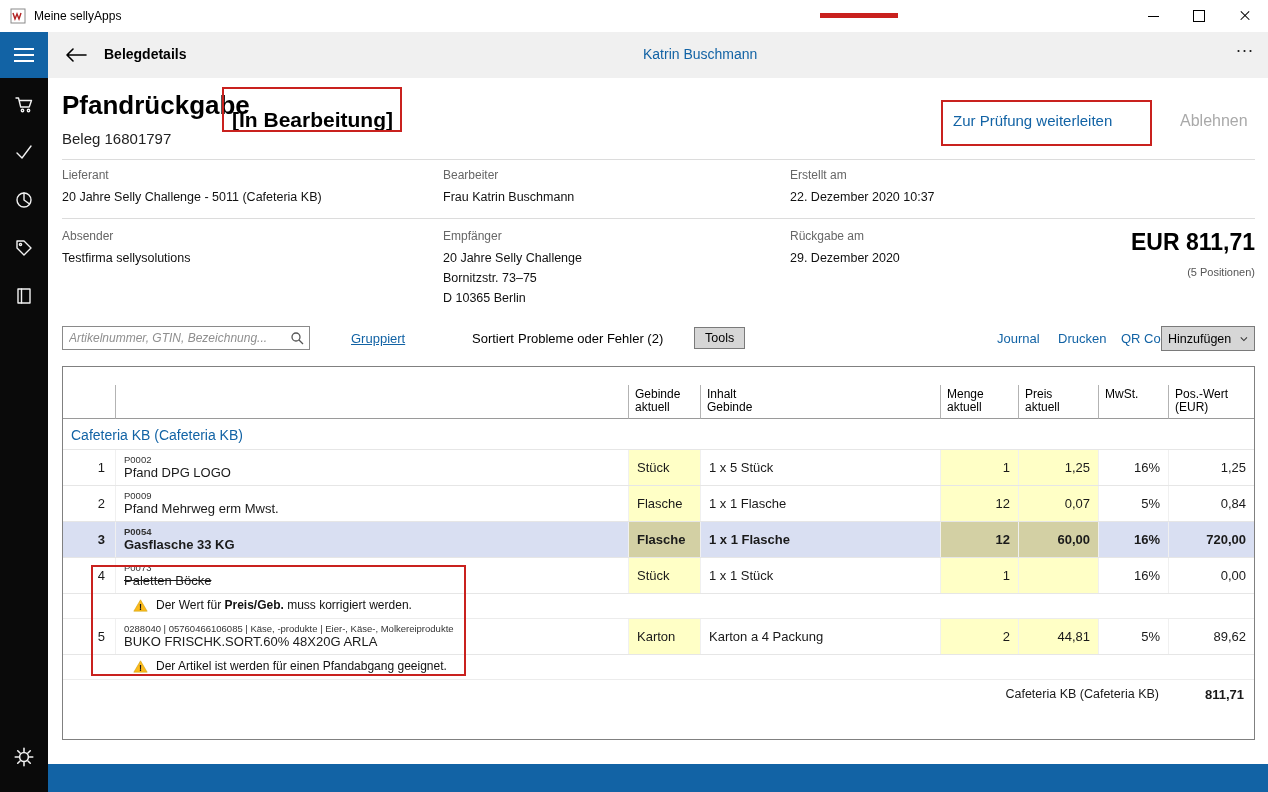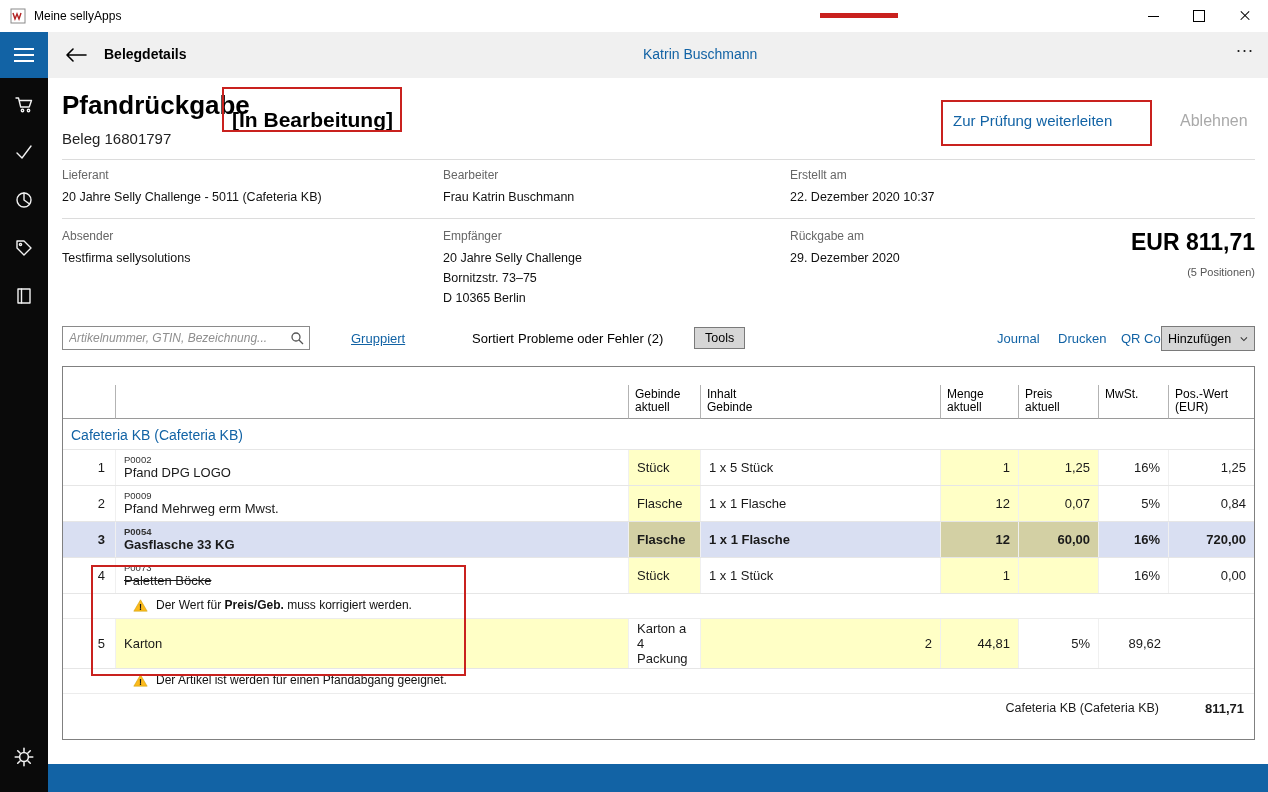--- a/index.html
+++ b/index.html
@@ -309,20 +309,24 @@
   <div class="warnrow">
     <svg width="15" height="13" viewBox="0 0 15 13">
       <path d="M7.5 0.8 L14.2 12.2 H0.8 Z" fill="#fcba1c" stroke="#c79a00" stroke-width="0.5"></path>
       <text x="7.5" y="10.6" text-anchor="middle" font-size="9" font-weight="bold" fill="#1a1a1a">!</text>
     </svg>
     <span class="warn-text"><span>Der Wert für </span><b>Preis/Geb.</b><span> muss korrigiert werden.</span></span>
   </div>
 
   <div class="grid trow">
     <div class="cell num">5</div>
+    <div class="cell desc">
+      <div class="code">0288040 | 05760466106085 | Käse, -produkte | Eier-, Käse-, Molkereiprodukte</div>
+      <div class="name">BUKO FRISCHK.SORT.60% 48X20G ARLA</div>
+    </div>
     <div class="cell yellow">Karton</div>
     <div class="cell">Karton a 4 Packung</div>
     <div class="cell yellow right">2</div>
     <div class="cell yellow right">44,81</div>
     <div class="cell right">5%</div>
     <div class="cell right">89,62</div>
   </div>
 
   <div class="warnrow">
     <svg width="15" height="13" viewBox="0 0 15 13">

